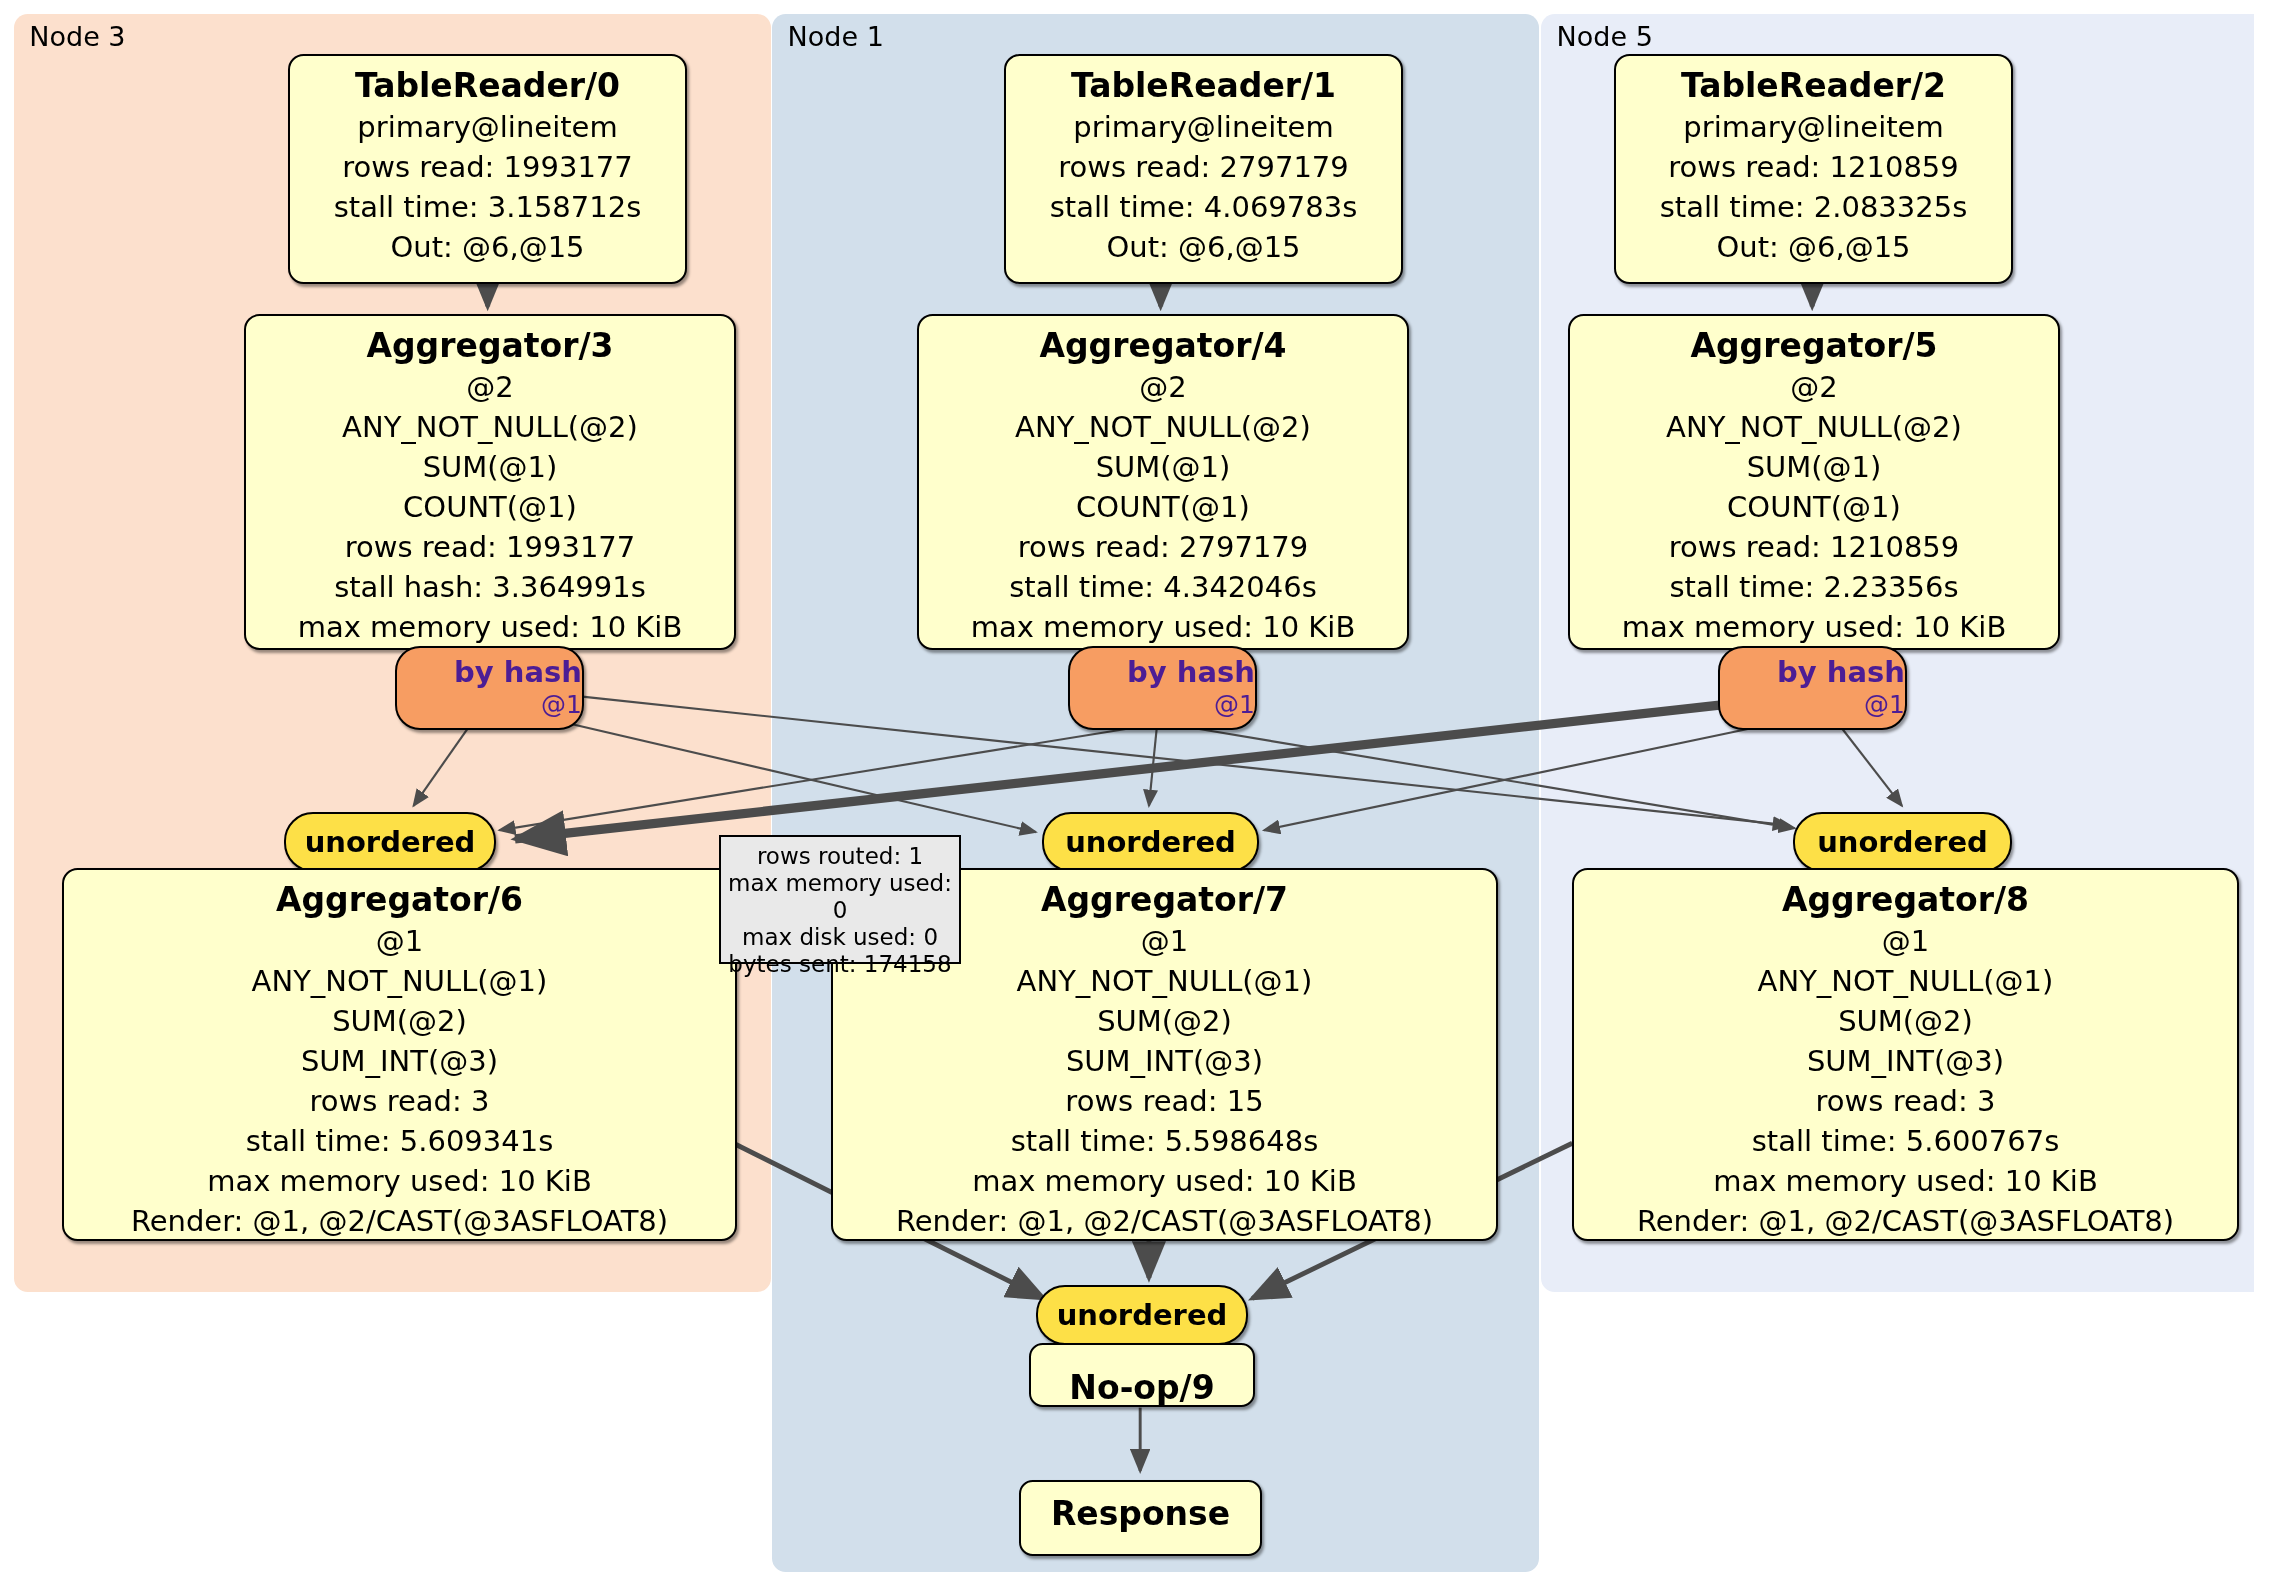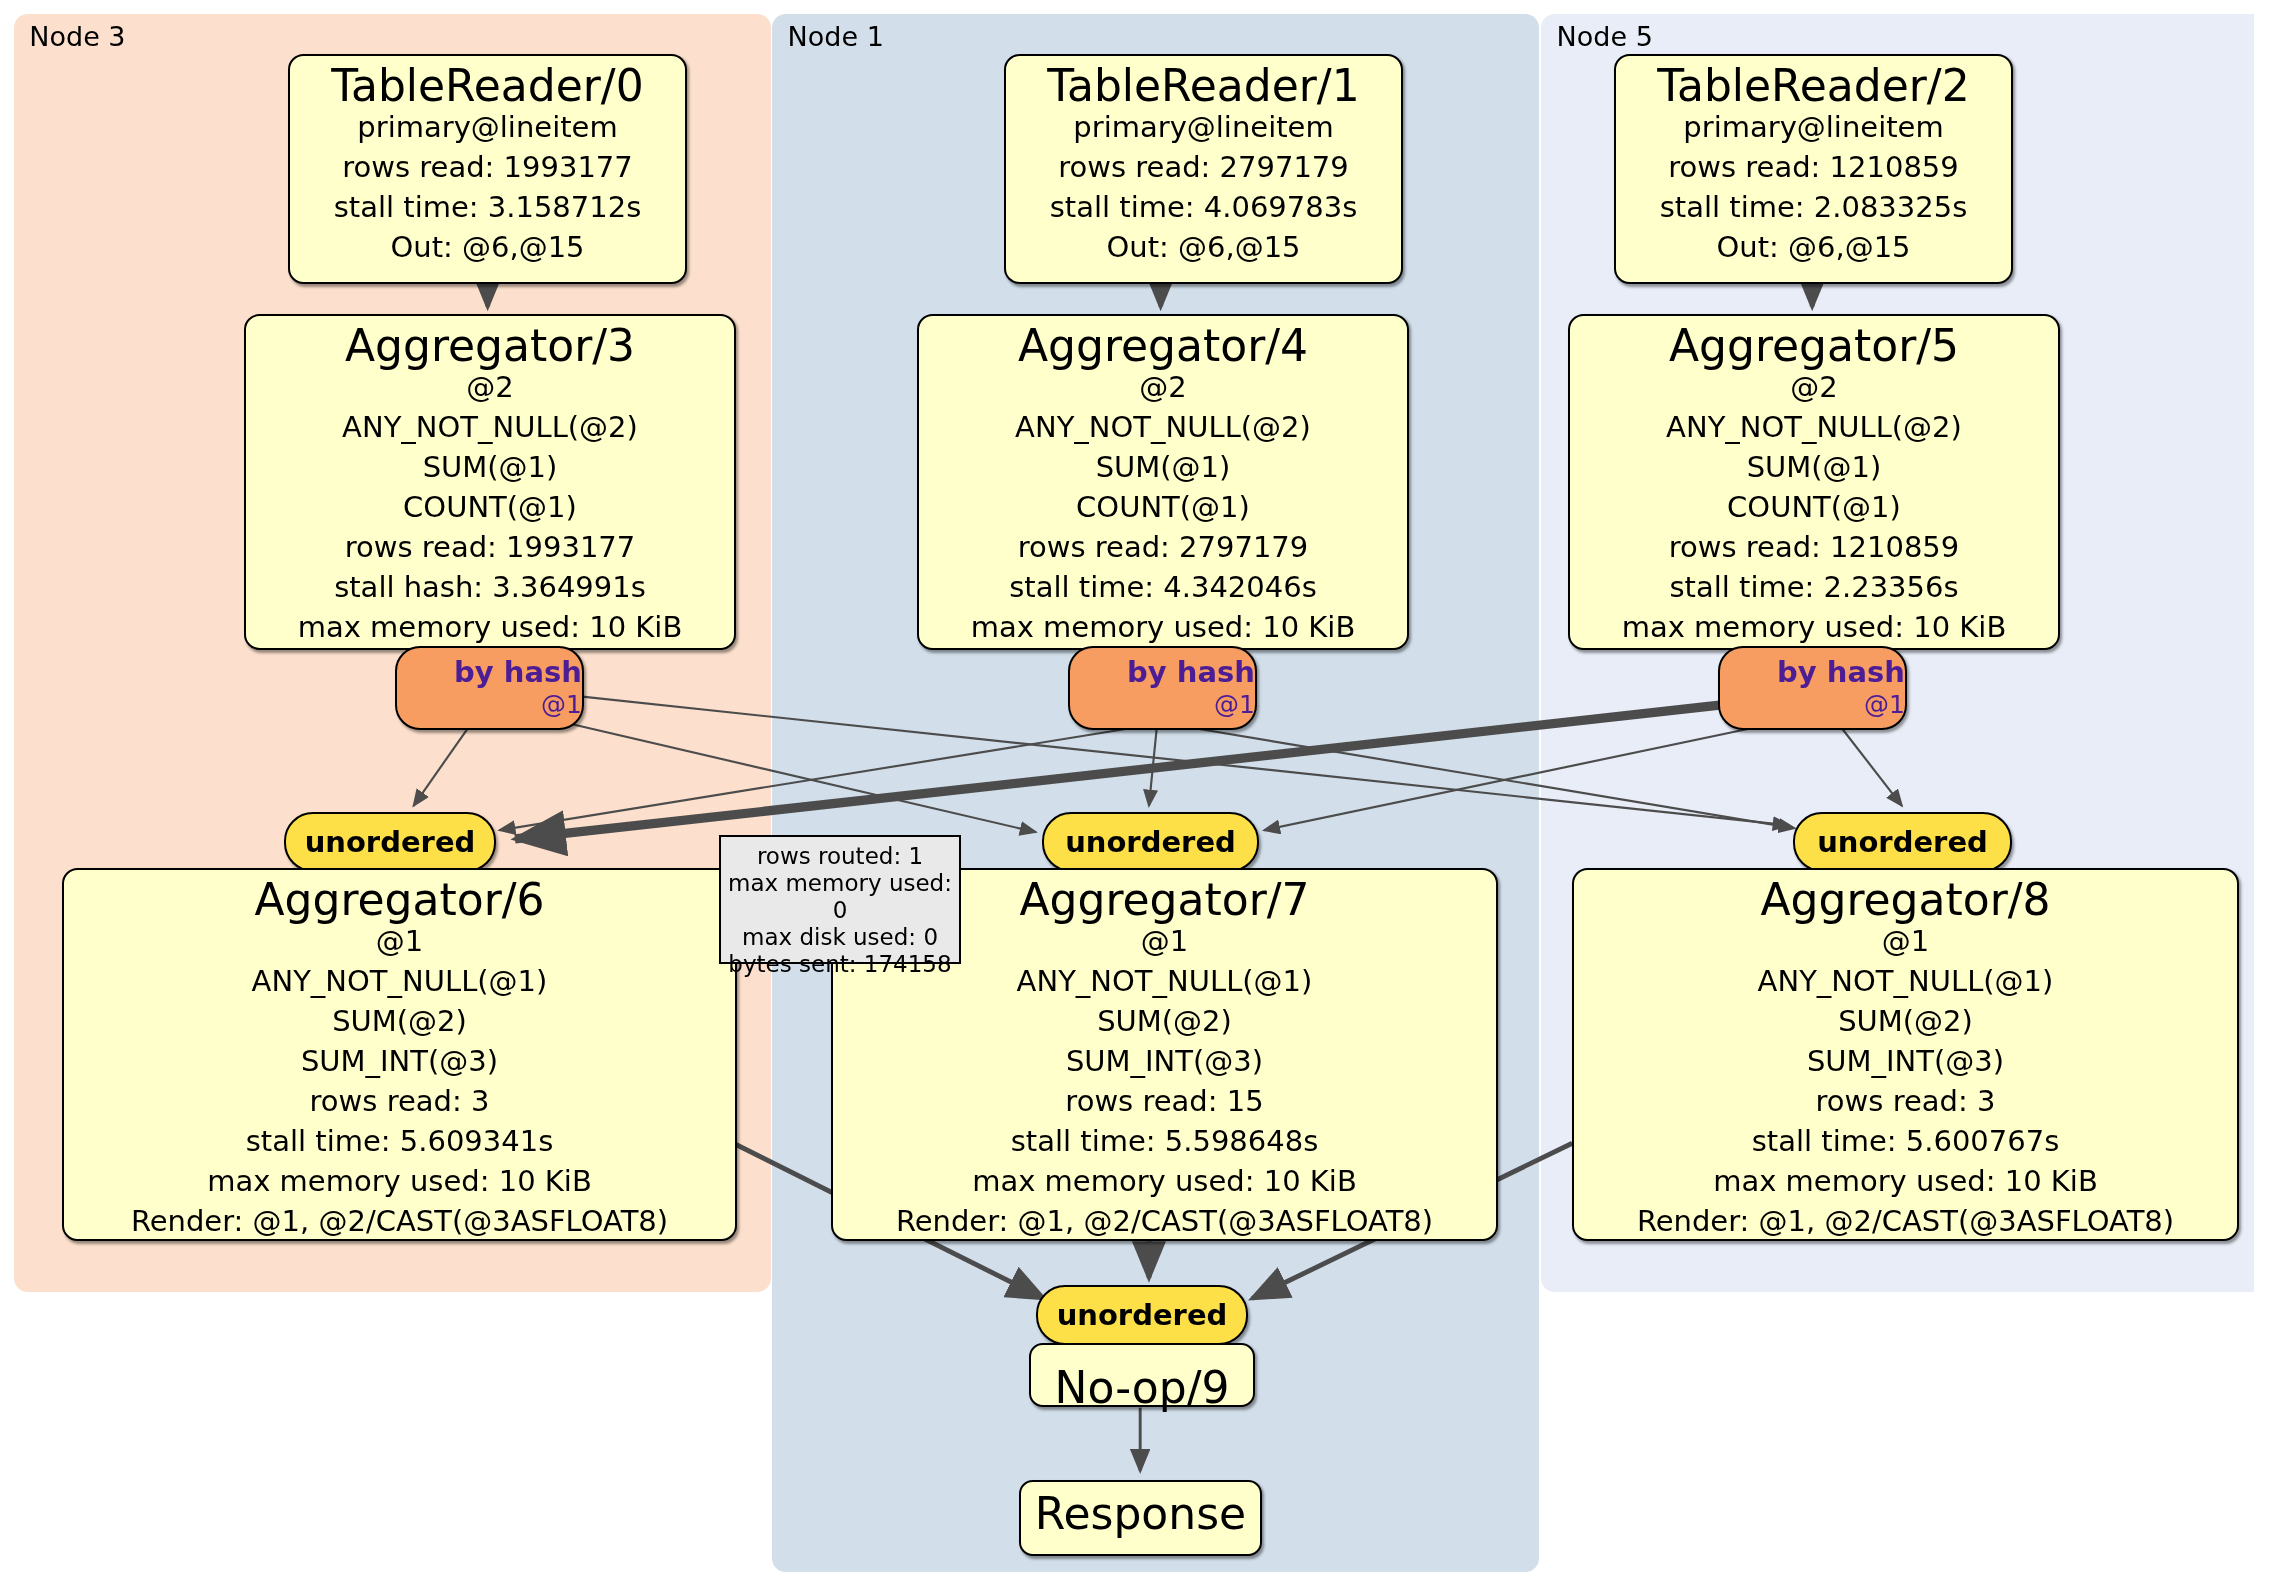--- a/index.html
+++ b/index.html
@@ -3,21 +3,21 @@
 <meta charset="utf-8">
 <style>
   html,body{margin:0;padding:0;background:#ffffff;}
   #stage{position:relative;width:2254px;height:1596px;background:#ffffff;
          font-family:"DejaVu Sans","Liberation Sans",sans-serif;overflow:hidden;}
   .panel{position:absolute;border-radius:13.7px;}
   .panel-label{position:absolute;left:15.6px;top:7.8px;font-size:27px;color:#000;}
   #edges{position:absolute;left:0;top:0;width:2294px;height:1596px;z-index:2;}
   .node-box{position:absolute;background:#ffffcc;border:2.4px solid #000;border-radius:15.6px;
             box-shadow:2px 2.9px 2.9px rgba(0,0,0,.40);z-index:3;text-align:center;color:#000;}
-  .bt{font-size:44px;font-weight:400;line-height:43px;padding-top:7.8px;}
+  .bt{font-size:33px;font-weight:700;line-height:43px;padding-top:7.8px;}
   .bl{font-size:29px;line-height:40px;}
   .router{position:absolute;background:#f79d62;border:2.4px solid #000;border-radius:25px;
           box-shadow:2px 2.9px 2.9px rgba(0,0,0,.40);z-index:3;text-align:right;color:#4c1d95;}
   .router .r1{font-size:29px;font-weight:700;line-height:35px;padding-top:6.8px;}
   .router .r2{font-size:25px;line-height:29px;}
   .sync{position:absolute;background:#fde047;border:2.4px solid #000;border-radius:29px;
         box-shadow:2px 2.9px 2.9px rgba(0,0,0,.40);z-index:3;text-align:center;color:#000;
         font-size:29px;font-weight:700;display:flex;align-items:center;justify-content:center;}
   .small-box{border-radius:13.7px;}
   .small-box .bt{padding-top:21px;}

